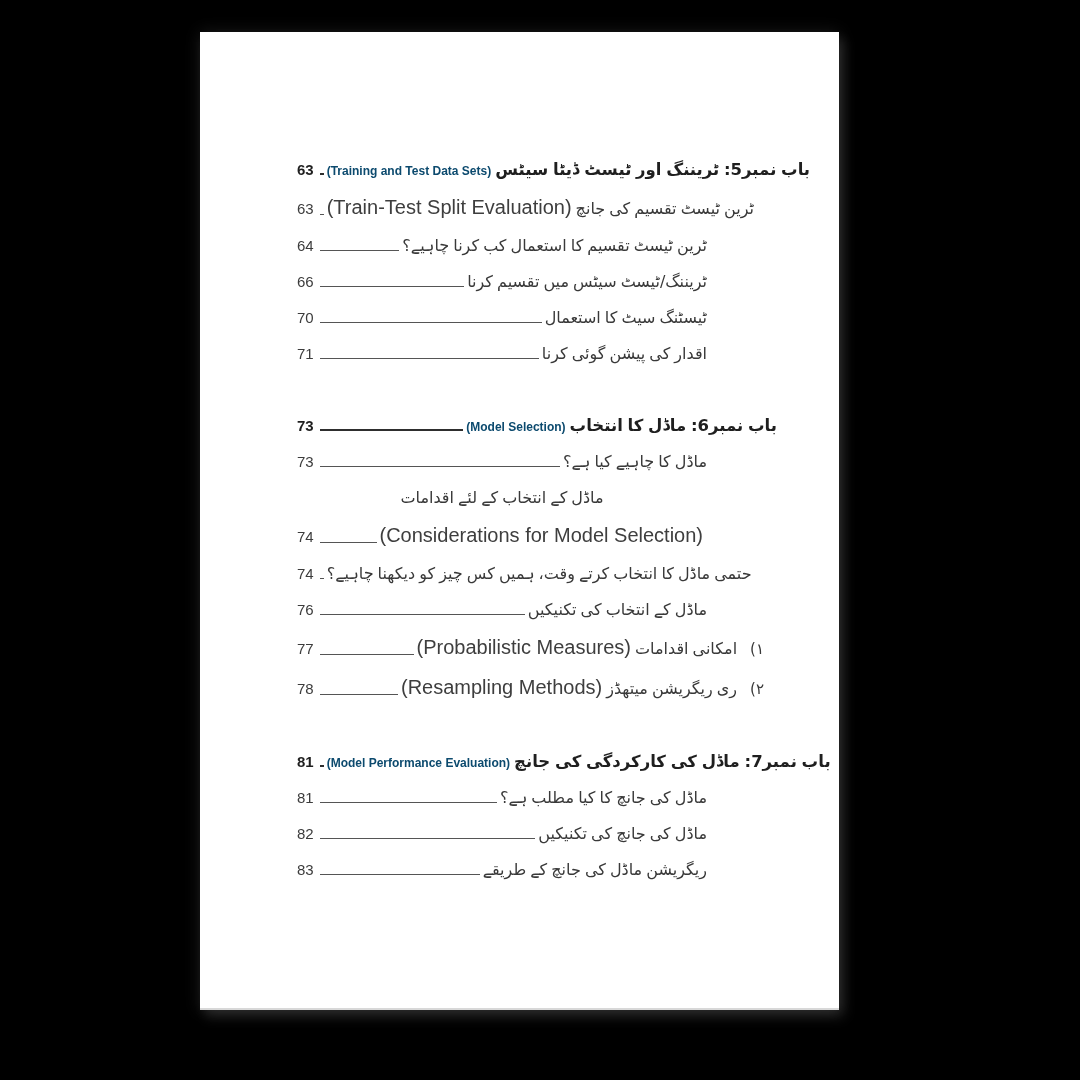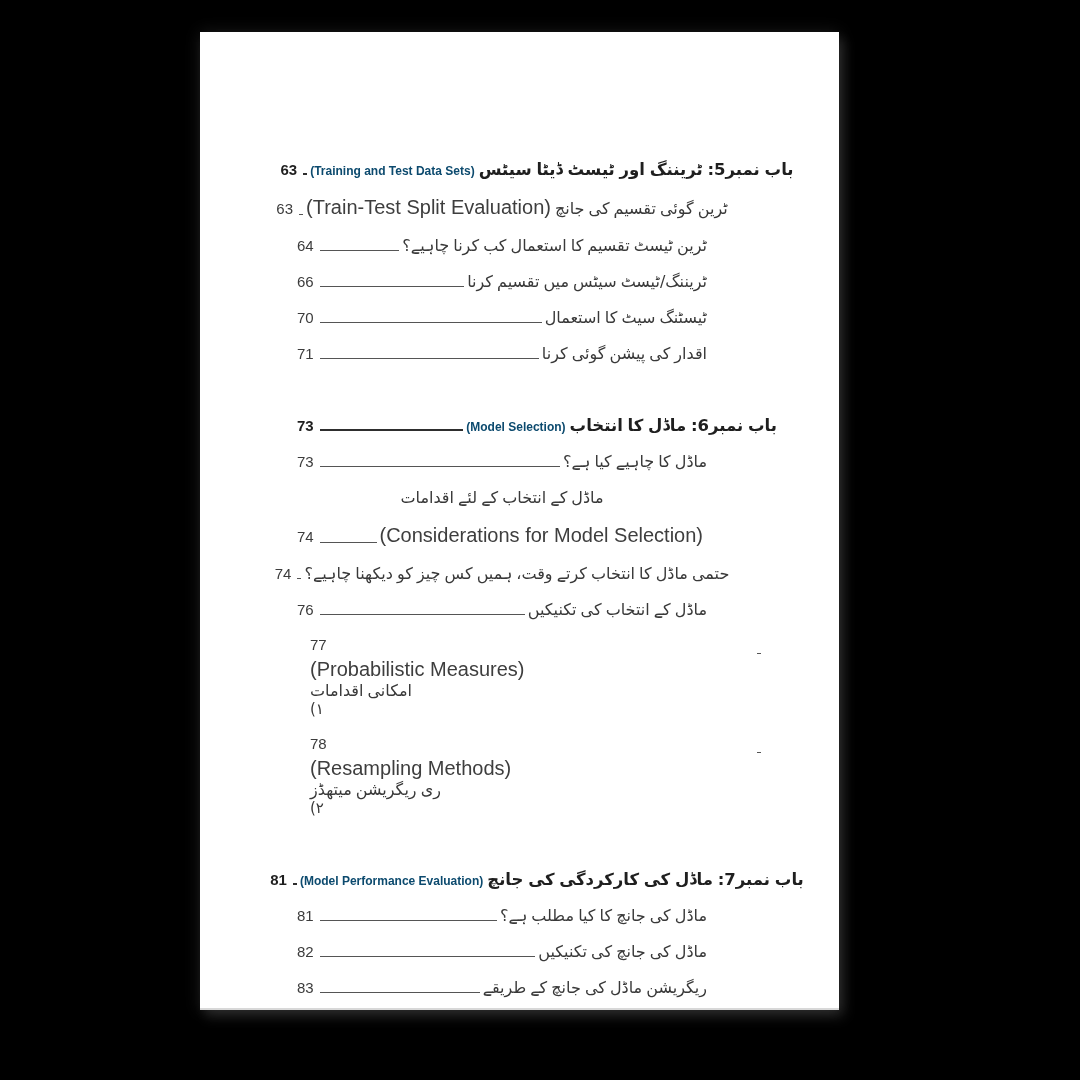--- a/index.html
+++ b/index.html
@@ -5,24 +5,24 @@
   html,body{margin:0;padding:0;background:#000;}
   body{width:1080px;height:1080px;position:relative;overflow:hidden;
        font-family:"Liberation Sans",sans-serif;}
   .stage{position:absolute;inset:0;background:#000;}
   .paper{position:absolute;left:200px;top:32px;width:639px;height:976px;
          background:#fff;overflow:hidden;
          box-shadow:0 0 16px rgba(255,255,255,0.10), 5px 7px 12px rgba(170,170,170,0.18);
          border-bottom:2px solid #d8d8d8;}
   .toc{position:absolute;left:97px;right:62px;top:128px;}
   .toc-section + .toc-section{margin-top:53px;}
-  .row{display:flex;align-items:baseline;justify-content:center;
+  .row{display:flex;align-items:baseline;justify-content:flex-start;
        margin-bottom:17px;white-space:nowrap;margin-right:70px;}
   .row.no-leader{justify-content:center;}
-  .row.bulleted{margin-right:13px;flex-direction:column;}
+  .row.bulleted{margin-right:13px;}
   .row.heading{margin-right:0;}
   .num{font-size:15px;color:#3c3c3c;margin-right:4px;flex:0 0 auto;}
   .leader{flex:1 1 0;min-width:4px;align-self:flex-end;
           border-bottom:1.5px solid #555;margin:0 3px 4px 2px;}
   .heading .leader{border-bottom:2px solid #2e2e2e;}
   .eng{font-size:20px;color:#3e3e3e;margin-right:4px;flex:0 0 auto;direction:ltr;}
   .urdu{font-family:"DejaVu Sans",sans-serif;font-size:16px;color:#393939;
         direction:rtl;flex:0 0 auto;word-spacing:-1px;}
   .bullet{font-family:"DejaVu Sans",sans-serif;font-size:15px;color:#393939;
           direction:rtl;margin-left:13px;flex:0 0 auto;}
@@ -40,21 +40,21 @@
           <div class="row heading">
             <span class="num" dir="ltr">63</span>
             <div class="leader"></div>
             <span class="eng" dir="ltr">(Training and Test Data Sets)</span>
             <span class="urdu" dir="rtl">باب نمبر5: ٹریننگ اور ٹیسٹ ڈیٹا سیٹس</span>
           </div>
           <div class="row">
             <span class="num" dir="ltr">63</span>
             <div class="leader"></div>
             <span class="eng" dir="ltr">(Train-Test Split Evaluation)</span>
-            <span class="urdu" dir="rtl">ٹرین گوئی تقسیم کی جانچ</span>
+            <span class="urdu" dir="rtl">ٹرین ٹیسٹ تقسیم کی جانچ</span>
           </div>
           <div class="row">
             <span class="num" dir="ltr">64</span>
             <div class="leader"></div>
             <span class="urdu" dir="rtl">ٹرین ٹیسٹ تقسیم کا استعمال کب کرنا چاہیے؟</span>
           </div>
           <div class="row">
             <span class="num" dir="ltr">66</span>
             <div class="leader"></div>
             <span class="urdu" dir="rtl">ٹریننگ/ٹیسٹ سیٹس میں تقسیم کرنا</span>

